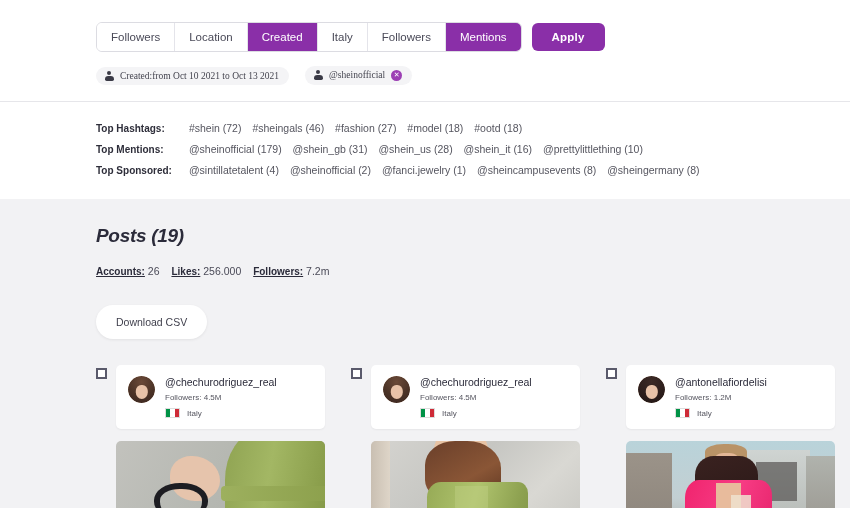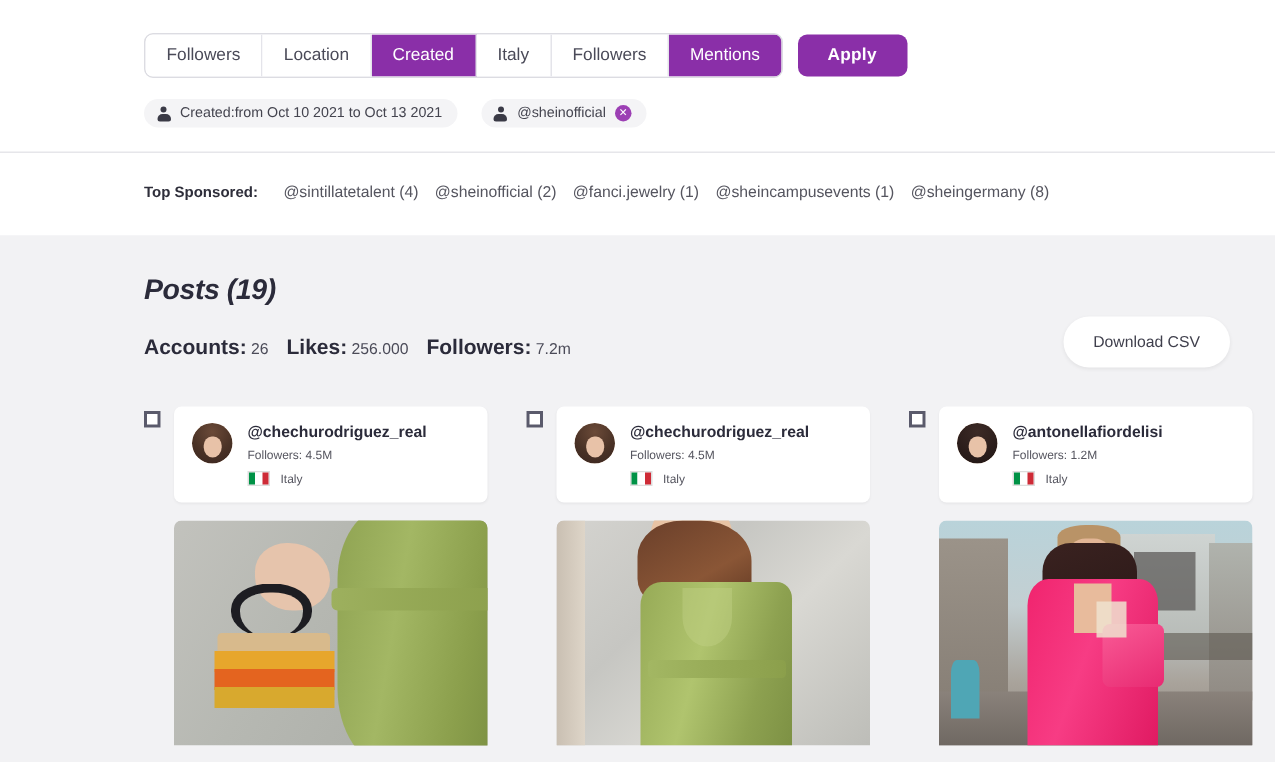--- a/index.html
+++ b/index.html
@@ -61,28 +61,29 @@
 
   .chips-row {
     display: flex;
     align-items: center;
     gap: 16px;
     padding-left: 96px;
     margin-top: 14px;
   }
   .chip {
     display: flex;
-    align-items: flex-end;
+    align-items: flex-start;
     gap: 6px;
     background: #f4f4f6;
     border-radius: 12px;
     padding: 4px 10px 4px 8px;
     font-size: 9.5px;
     color: #44444f;
     white-space: nowrap;
+    font-family: Liberation Serif, serif;
   }
   .chip-icon {
     width: 10px; height: 10px;
     display: inline-block;
     position: relative;
     flex: 0 0 auto;
   }
   .chip-icon::before {
     content: "";
     position: absolute;
@@ -136,34 +137,35 @@
     background: #f2f2f4;
     padding: 26px 0 0 0;
     height: 340px;
   }
   .posts-head {
     padding-left: 96px;
     padding-right: 30px;
     display: flex;
     justify-content: space-between;
     align-items: flex-start;
+    flex-direction: column;
   }
   .posts-title {
     font-size: 19px;
     font-weight: bold;
     font-style: italic;
     color: #2b2b3a;
     letter-spacing: -0.3px;
   }
   .stats-row {
     margin-top: 18px;
     font-size: 10.5px;
     color: #4b4b58;
   }
-  .stats-row b { color: #2b2b3a; font-size: 14px; }
+  .stats-row b { color: #2b2b3a; font-size: 10px; text-decoration: underline; }
   .stats-row .sep { display: inline-block; width: 9px; }
 
   .csv-btn {
     background: #ffffff;
     border: none;
     border-radius: 18px;
     padding: 11px 20px;
     font-size: 10.5px;
     color: #3f3f4c;
     box-shadow: 0 1px 3px rgba(0,0,0,.07);
@@ -219,21 +221,21 @@
   .avatar .face {
     position: absolute; left: 50%; top: 34%;
     transform: translateX(-50%);
     width: 46%; height: 52%;
     border-radius: 45% 45% 50% 50%;
     background: #e8c2a8;
   }
   .card-meta { min-width: 0; }
   .handle {
     font-size: 10.5px;
-    font-weight: bold;
+    font-weight: normal;
     color: #2b2b3a;
     line-height: 13px;
     white-space: nowrap;
   }
   .followers {
     font-size: 8px;
     color: #55555f;
     margin-top: 4px;
     line-height: 10px;
   }
@@ -286,28 +288,46 @@
     <div class="chip">
       <span class="chip-icon"></span>
       <span>@sheinofficial</span>
       <span class="chip-close">✕</span>
     </div>
   </div>
 </div>
 
 <div class="summary-panel">
 
-
+  <div class="summary-line">
+    <span class="summary-label">Top Hashtags:</span><span class="summary-values">
+      <span>#shein (72)</span>
+      <span>#sheingals (46)</span>
+      <span>#fashion (27)</span>
+      <span>#model (18)</span>
+      <span>#ootd (18)</span>
+    </span>
+  </div>
+
+  <div class="summary-line">
+    <span class="summary-label">Top Mentions:</span><span class="summary-values">
+      <span>@sheinofficial (179)</span>
+      <span>@shein_gb (31)</span>
+      <span>@shein_us (28)</span>
+      <span>@shein_it (16)</span>
+      <span>@prettylittlething (10)</span>
+    </span>
+  </div>
 
   <div class="summary-line">
     <span class="summary-label">Top Sponsored:</span><span class="summary-values">
       <span>@sintillatetalent (4)</span>
       <span>@sheinofficial (2)</span>
       <span>@fanci.jewelry (1)</span>
-      <span>@sheincampusevents (1)</span>
+      <span>@sheincampusevents (8)</span>
       <span>@sheingermany (8)</span>
     </span>
   </div>
 </div>
 
 <div class="posts-section">
 
   <div class="posts-head">
     <div>
       <div class="posts-title">Posts (19)</div>

